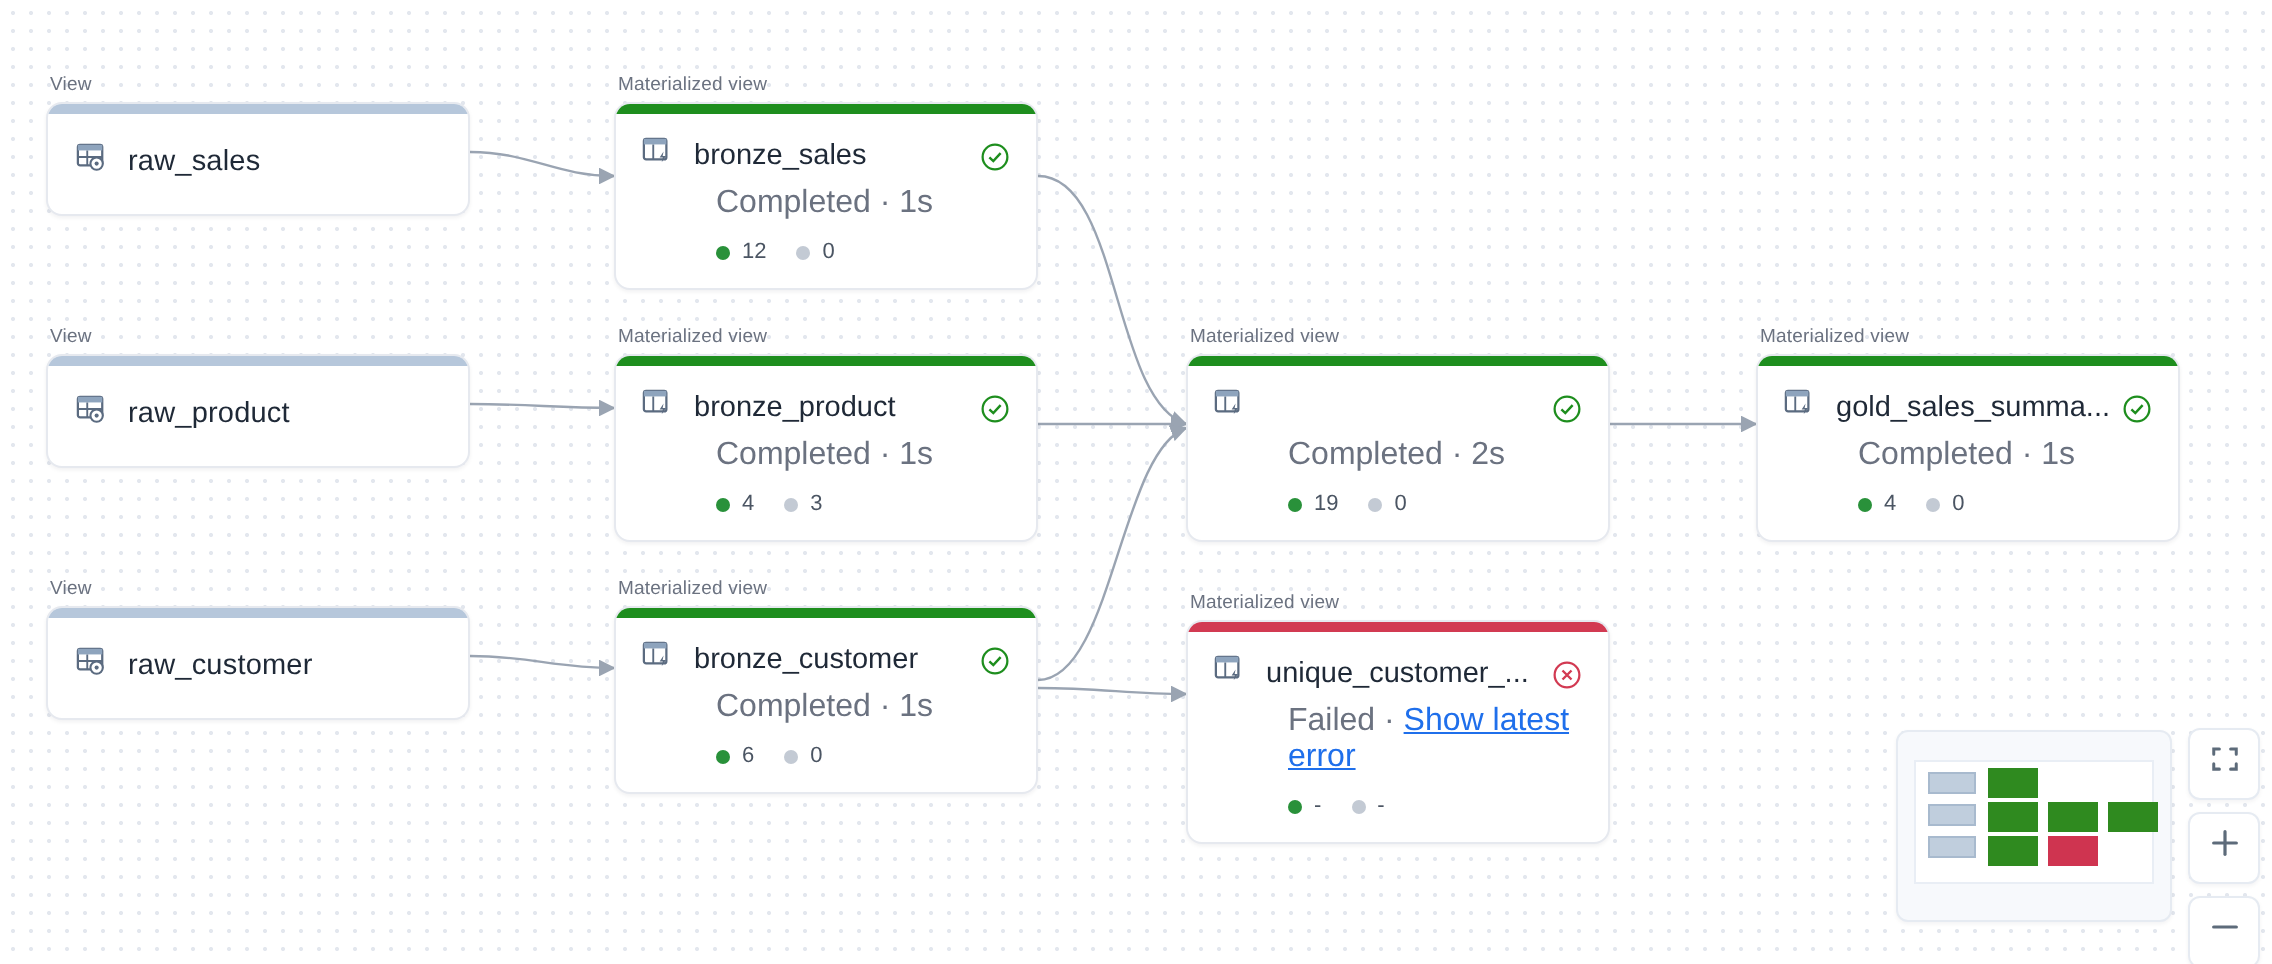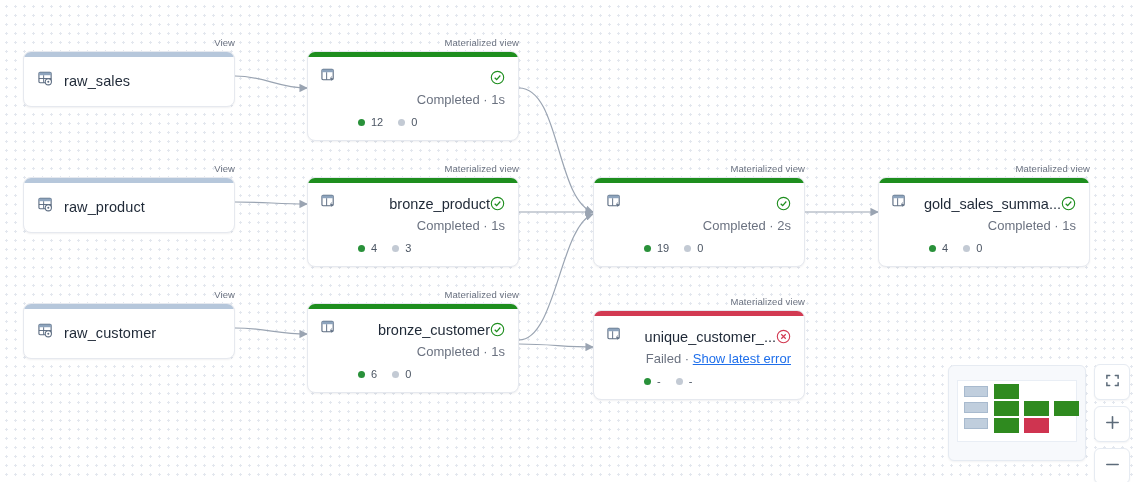--- a/index.html
+++ b/index.html
@@ -8,21 +8,20 @@
     overflow: hidden;
     font-family: "Liberation Sans", sans-serif;
   }
   #canvas {
     position: relative;
     width: 1136px; height: 482px;
     background-color: #ffffff;
     background-image: radial-gradient(#e3e7ee 1px, transparent 1.1px);
     background-size: 9px 9px;
     background-position: 2px 2px;
-    text-align: right;
   }
   #edges { position: absolute; left: 0; top: 0; width: 1136px; height: 482px; pointer-events: none; }
 
   
   .node { position: absolute; }
   .node-type {
     font-size: 9.5px;
     color: #6b7280;
     letter-spacing: .1px;
     margin-bottom: 3px;
@@ -54,21 +53,21 @@
   }
   .mv-card .topbar { height: 5px; background: #1e8e1e; }
   .mv-card.failed .topbar { background: #d23a52; }
   .mv-body { padding: 11px 13px 12px 13px; }
   .mv-head { display: flex; align-items: center; }
   .mv-title {
     font-size: 14.5px; color: #1f2937; margin-left: 11px;
     white-space: nowrap; overflow: hidden; flex: 1;
   }
   .status-ico { margin-left: auto; display: flex; align-items: center; }
-  .mv-sub { font-size: 13px; color: #6b7280; margin: 5px 0 0 37px; }
+  .mv-sub { font-size: 16px; color: #6b7280; margin: 5px 0 0 37px; }
   .mv-sub a { color: #1f6feb; text-decoration: underline; cursor: pointer; }
   .mv-card.failed .mv-sub { color: #6b7280; }
   .mv-counts { display: flex; align-items: center; gap: 15px; margin: 9px 0 0 37px; }
   .count { display: flex; align-items: center; gap: 6px; font-size: 11px; color: #4b5563; }
   .dot { width: 7px; height: 7px; border-radius: 50%; display: inline-block; }
   .dot.green { background: #29913a; }
   .dot.grey  { background: #c3cad4; }
 
   
   #minimap {
@@ -190,20 +189,21 @@
       <div class="mv-body">
         <div class="mv-head">
           <span>
             <svg width="15" height="15" viewBox="0 0 16 16">
                 <rect x="1" y="1.5" width="12" height="11" rx="1.2" fill="none" stroke="#5b6b80" stroke-width="1.2"></rect>
                 <rect x="1" y="1.5" width="12" height="3" fill="#8ea4bd"></rect>
                 <line x1="6" y1="4.5" x2="6" y2="12.5" stroke="#5b6b80" stroke-width="1"></line>
                 <path d="M11.5 8.2 L9.4 11.4 h1.7 l-0.6 2.6 2.3 -3.3 h-1.8 z" fill="#5b6b80"></path>
               </svg>
           </span>
+          <span class="mv-title">bronze_sales</span>
           <span class="status-ico">
             <svg width="15" height="15" viewBox="0 0 16 16">
                 <circle cx="8" cy="8" r="6.6" fill="none" stroke="#1e8e1e" stroke-width="1.2"></circle>
                 <path d="M5 8.2 L7.1 10.2 L11 5.9" fill="none" stroke="#1e8e1e" stroke-width="1.3"></path>
               </svg>
           </span>
         </div>
         <div class="mv-sub">Completed · 1s</div>
         <div class="mv-counts">
           <span class="count">

